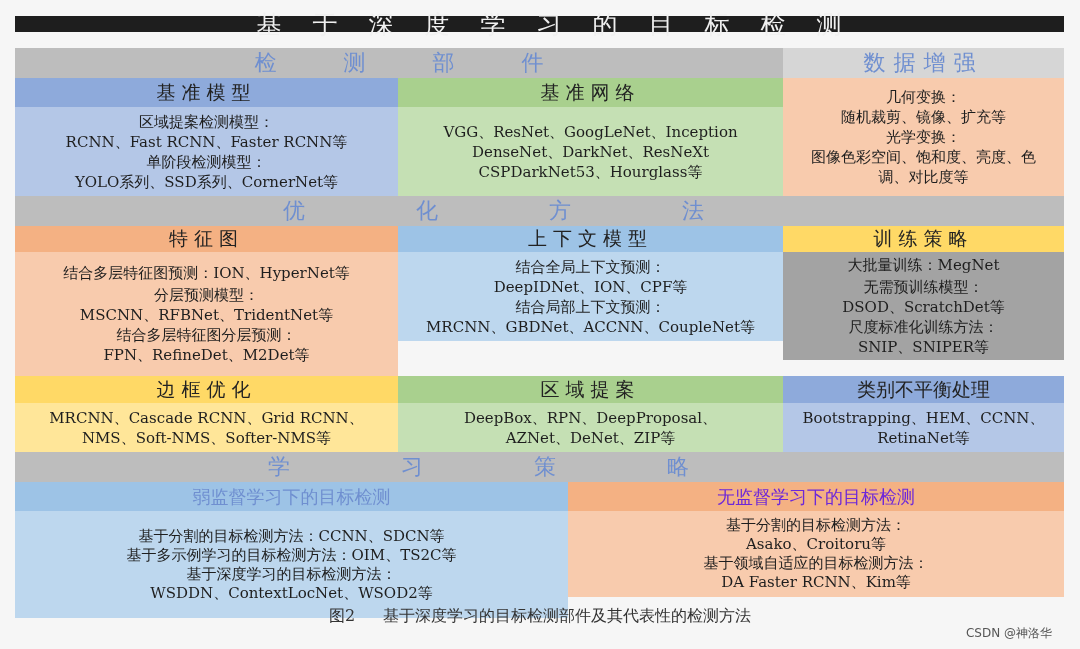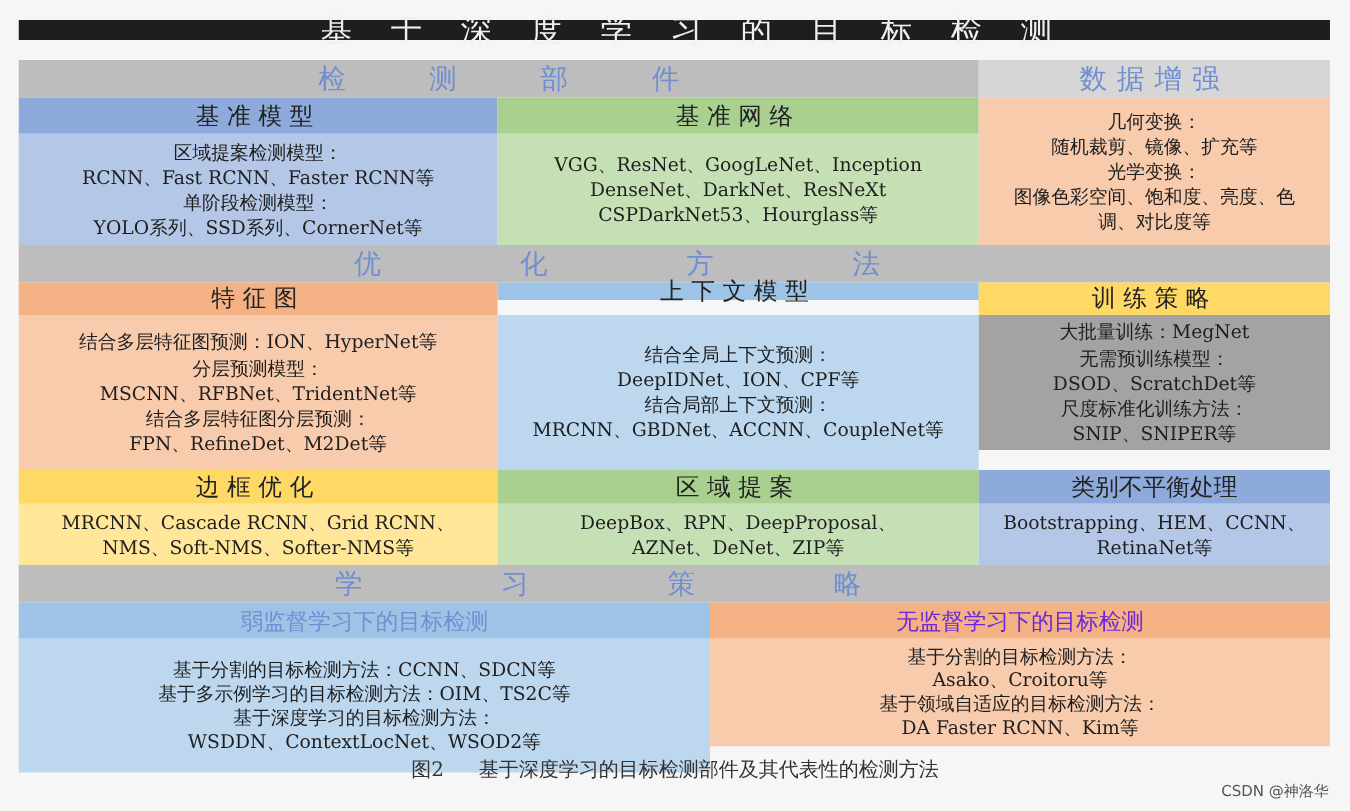--- a/index.html
+++ b/index.html
@@ -9,21 +9,21 @@
   .title-bar{left:15px;top:16px;width:1049px;height:16px;background:#1e1e1e;color:#f0f0f0;
        display:flex;align-items:center;justify-content:center;font-size:25px;letter-spacing:31px;padding-left:50px;}
   .sec-gray{background:#bdbdbd;color:#6f8fd0;display:flex;align-items:center;justify-content:center;font-size:22px;}
   .sec-light{background:#d6d6d6;color:#6f8fd0;display:flex;align-items:center;justify-content:center;font-size:22px;letter-spacing:8px;}
   .hdr{display:flex;align-items:center;justify-content:center;font-size:19px;color:#222;letter-spacing:6px;}
   .body{display:flex;flex-direction:column;align-items:center;justify-content:center;
        font-size:15px;line-height:20px;text-align:center;color:#1e1e1e;}
   .body .gap{height:2px;}
   .caption{left:0;top:606px;width:1080px;text-align:center;font-size:16px;color:#333;padding-left:0;}
   .caption .fig{margin-right:28px;}
-  .watermark{right:17px;top:625px;font-family:"DejaVu Sans","Liberation Sans",sans-serif;font-size:12px;color:#555;}
+  .watermark{right:28px;top:625px;font-family:"DejaVu Sans","Liberation Sans",sans-serif;font-size:12px;color:#555;}
 </style>
 </head>
 <body>
 
 <div class="abs title-bar">基于深度学习的目标检测</div>
 
 <div class="abs sec-gray" style="left:15px;top:48px;width:768px;height:30px;letter-spacing:30px;padding-left:30px;">检 测 部 件</div>
 <div class="abs sec-light" style="left:783px;top:48px;width:281px;height:30px;">数据增强</div>
 
 <div class="abs hdr" style="left:15px;top:78px;width:383px;height:29px;background:#8eaadb;">基准模型</div>
@@ -54,22 +54,22 @@
 <div class="abs hdr" style="left:15px;top:226px;width:383px;height:26px;background:#f4b183;">特征图</div>
 <div class="abs body" style="left:15px;top:252px;width:383px;height:124px;background:#f8cbad;">
   <div>结合多层特征图预测：ION、HyperNet等</div>
   <div class="gap"></div>
   <div>分层预测模型：</div>
   <div>MSCNN、RFBNet、TridentNet等</div>
   <div>结合多层特征图分层预测：</div>
   <div>FPN、RefineDet、M2Det等</div>
 </div>
 
-<div class="abs hdr" style="left:398px;top:226px;width:385px;height:14px;background:#9dc3e6;">上下文模型</div>
-<div class="abs body" style="left:398px;top:252px;width:385px;height:124px;background:#bdd7ee;">
+<div class="abs hdr" style="left:398px;top:226px;width:385px;height:26px;background:#9dc3e6;">上下文模型</div>
+<div class="abs body" style="left:398px;top:252px;width:385px;height:89px;background:#bdd7ee;">
   <div>结合全局上下文预测：</div>
   <div>DeepIDNet、ION、CPF等</div>
   <div>结合局部上下文预测：</div>
   <div>MRCNN、GBDNet、ACCNN、CoupleNet等</div>
 </div>
 
 <div class="abs hdr" style="left:783px;top:226px;width:281px;height:26px;background:#ffd966;">训练策略</div>
 <div class="abs body" style="left:783px;top:252px;width:281px;height:108px;background:#a3a3a3;">
   <div>大批量训练：MegNet</div>
   <div class="gap"></div>

